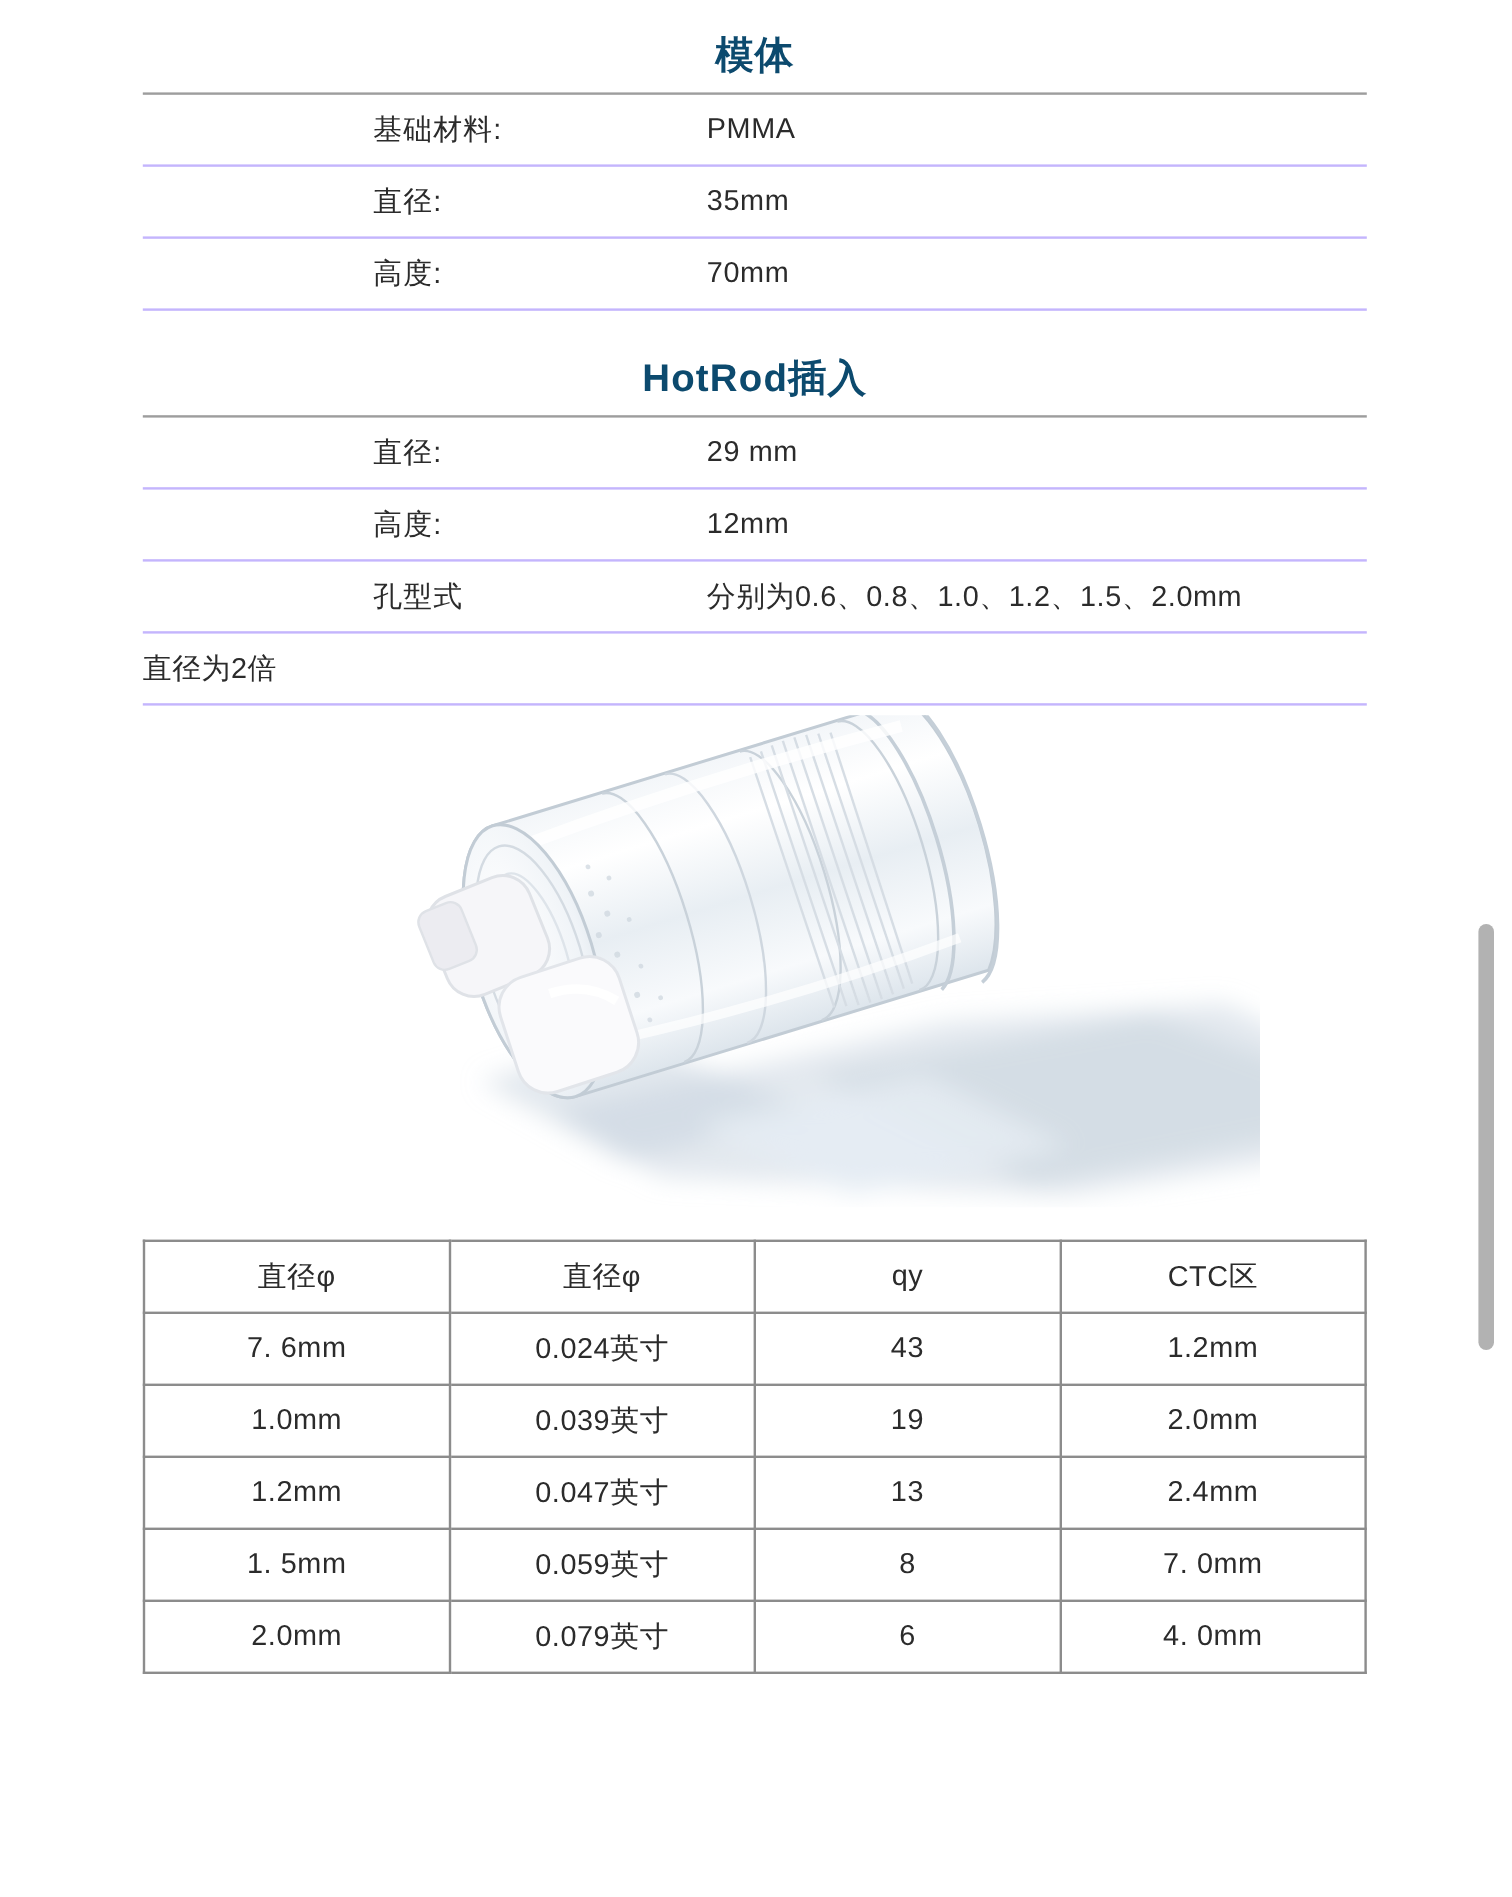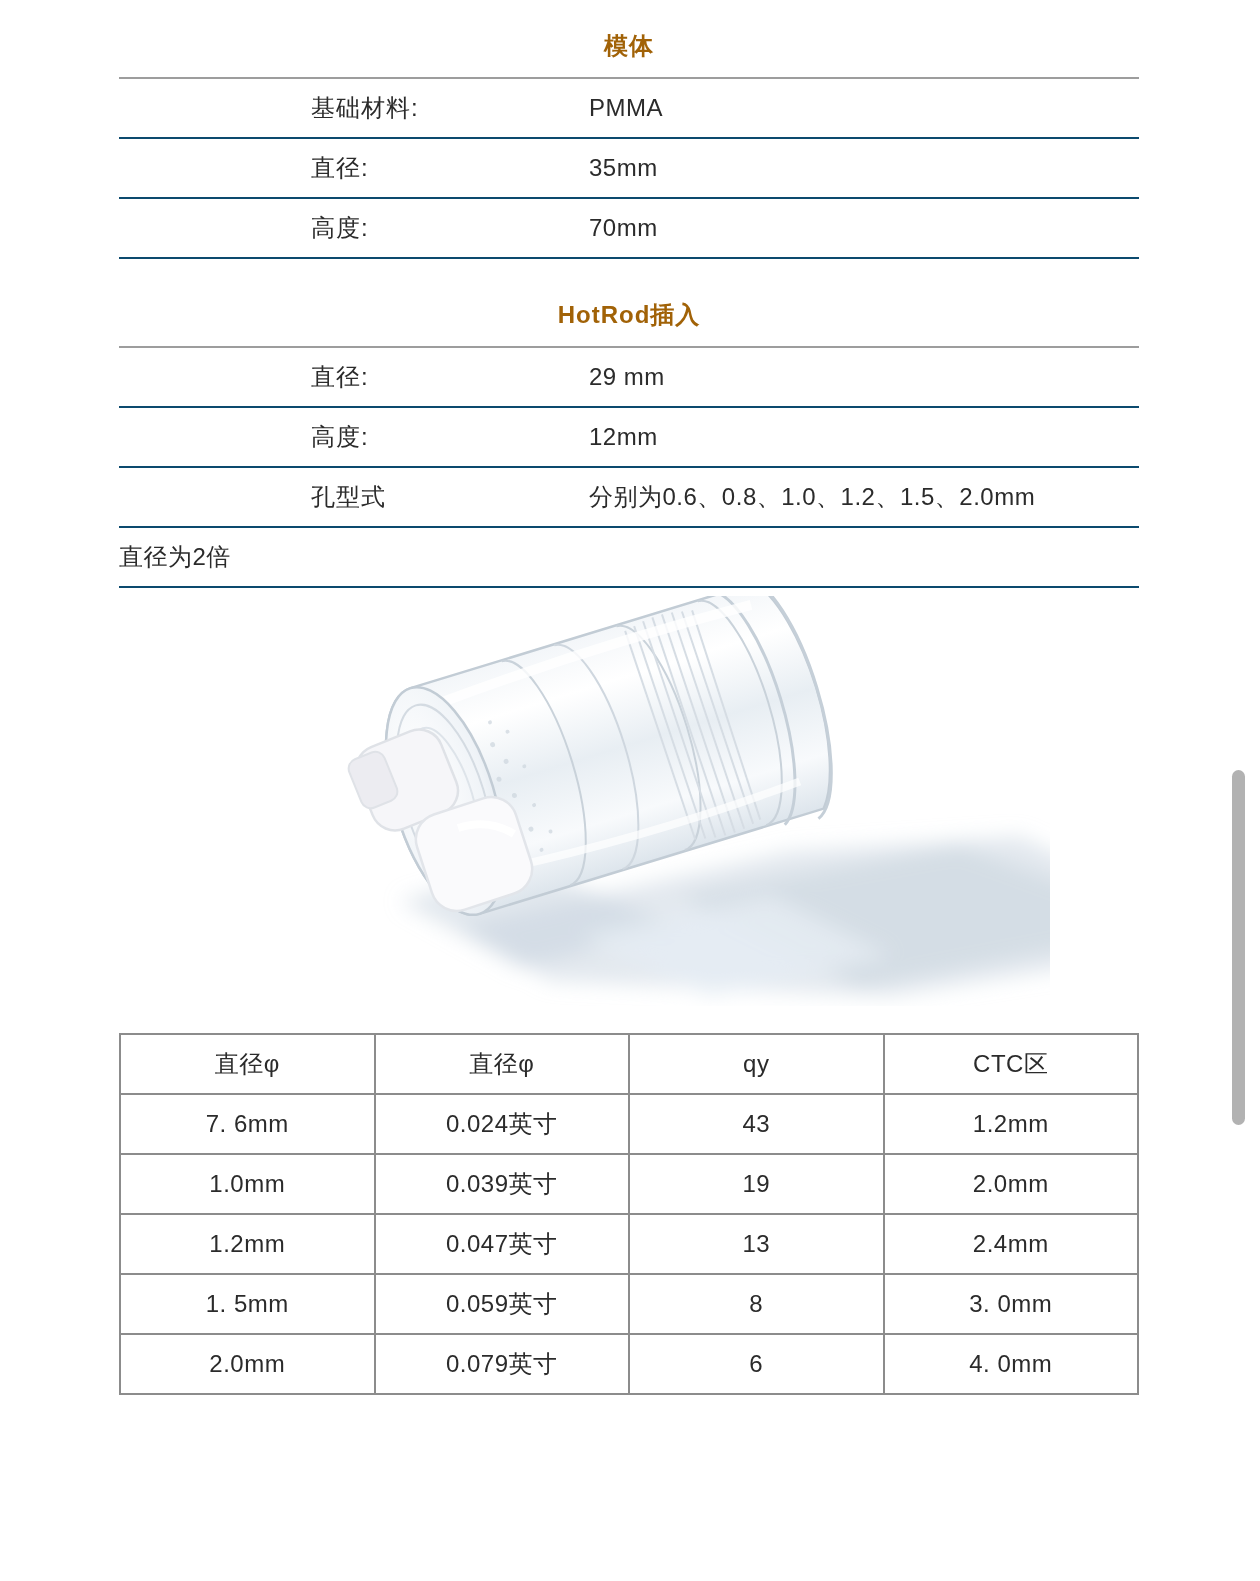--- a/index.html
+++ b/index.html
@@ -7,26 +7,26 @@
     width:1260px;height:1581px;position:relative;background:#ffffff;
     font-family:"Liberation Sans","DejaVu Sans",sans-serif;color:#2b2b2b;
     overflow:hidden;
   }
   .page{width:1260px;}
   .page-title{
     margin:22px 0 0 118px;font-size:29px;line-height:38px;font-weight:bold;
     color:#1c5ba8;letter-spacing:1px;
   }
   .spec-section{width:1020px;margin-left:119px;}
-  .spec-title{margin-top:32px;font-size:24px;line-height:28px;font-weight:bold;
-    text-align:center;color:#a16207;letter-spacing:1px;}
+  .spec-title{margin-top:32px;font-size:32px;line-height:28px;font-weight:bold;
+    text-align:center;color:#0c4a6e;letter-spacing:1px;}
   .spec-title.first{margin-top:32px;}
   .spec-title.second{margin-top:42px;}
   .spec-rows{margin-top:17px;border-top:2px solid #9d9d9d;}
-  .spec-row{box-sizing:border-box;height:60px;border-bottom:2px solid #0c4a6e;
+  .spec-row{box-sizing:border-box;height:60px;border-bottom:2px solid #c4b5fd;
     display:flex;align-items:center;font-size:24px;}
   .spec-label{margin-left:192px;width:278px;flex:0 0 278px;letter-spacing:1px;}
   .spec-value{letter-spacing:0.5px;}
   .photo-wrap{margin:8px 0 0 250px;width:800px;height:410px;}
   .table-caption{margin-top:10px;width:1020px;margin-left:119px;text-align:center;
     font-size:28px;line-height:30px;font-weight:bold;color:#1c1c1c;letter-spacing:2px;}
   table.config{
     margin:27px 0 0 119px;width:1020px;border-collapse:collapse;table-layout:fixed;
   }
   table.config th,table.config td{
@@ -191,21 +191,21 @@
       <tr>
         <td>1.2mm</td>
         <td>0.047英寸</td>
         <td>13</td>
         <td>2.4mm</td>
       </tr>
       <tr>
         <td>1. 5mm</td>
         <td>0.059英寸</td>
         <td>8</td>
-        <td>3. 0mm</td>
+        <td>7. 0mm</td>
       </tr>
       <tr>
         <td>2.0mm</td>
         <td>0.079英寸</td>
         <td>6</td>
         <td>4. 0mm</td>
       </tr>
     </tbody>
   </table>
 

